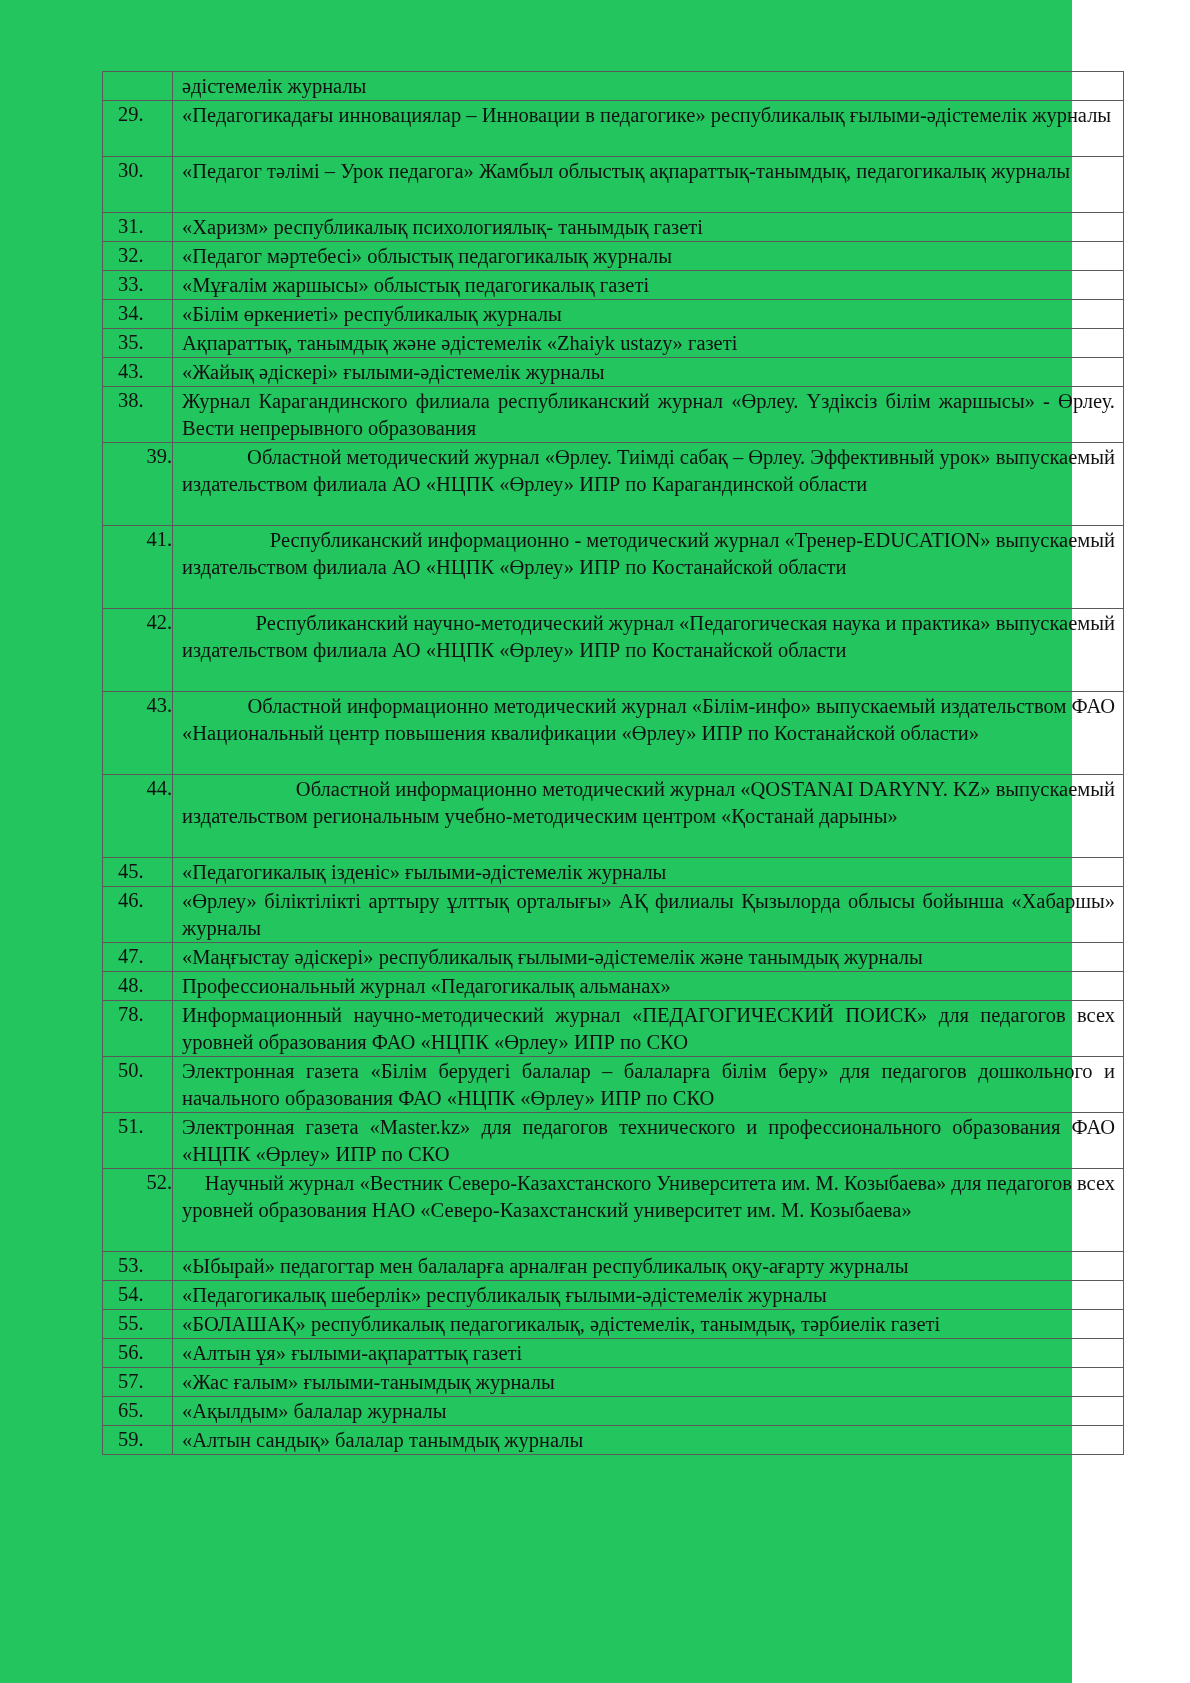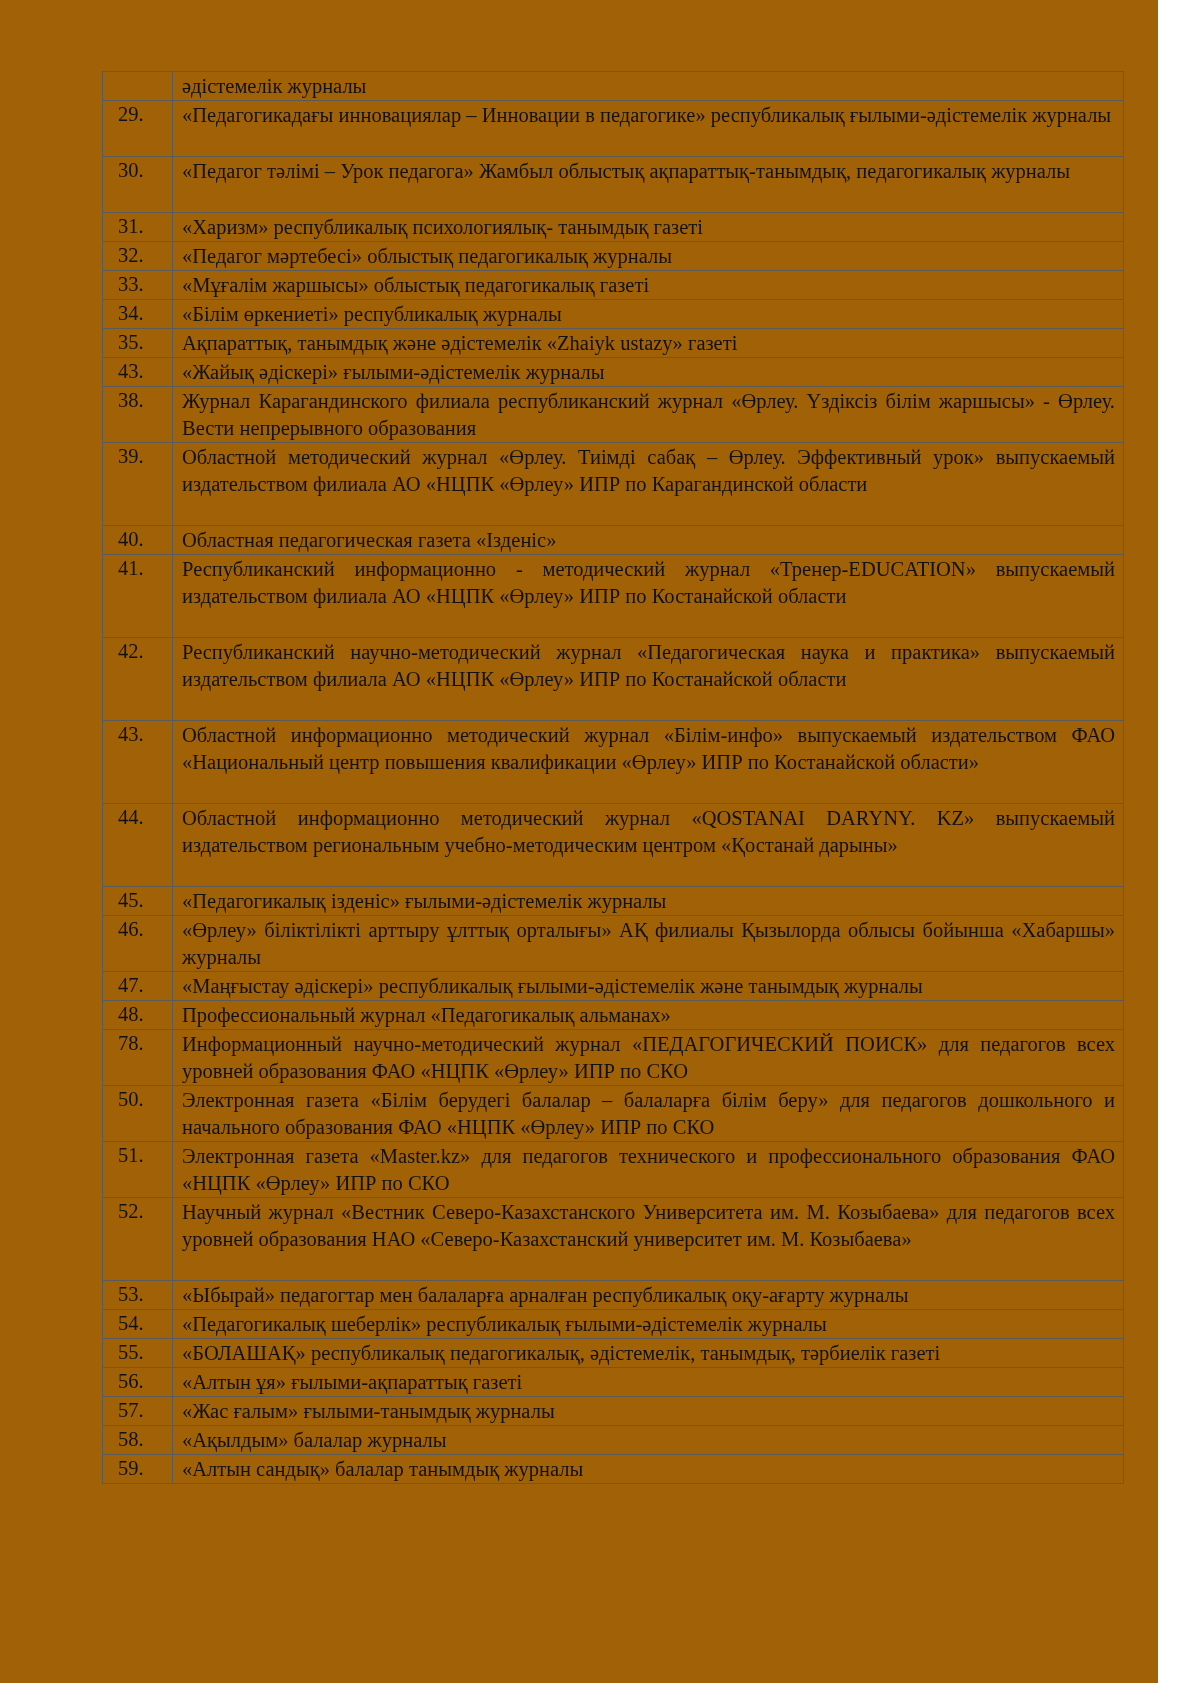--- a/index.html
+++ b/index.html
@@ -12,23 +12,23 @@
     height: 1683px;
     position: relative;
     overflow: hidden;
     font-family: "Liberation Serif", "DejaVu Serif", serif;
     color: #111111;
   }
   .page {
     position: absolute;
     left: 0;
     top: 0;
-    width: 1158px;
+    width: 1072px;
     height: 1683px;
-    background: #a16207;
+    background: #22c55e;
   }
   table.journals {
     position: absolute;
     left: 102px;
     top: 71px;
     width: 1022px;
     border-collapse: collapse;
     table-layout: fixed;
   }
   table.journals td {
@@ -44,21 +44,21 @@
     box-sizing: border-box;
     text-align: left;
     white-space: nowrap;
   }
   table.journals td.title {
     text-align: justify;
     text-align-last: left;
   }
   table.journals tr.r1 td { height: 28px; }
   table.journals tr.r2 td { height: 55px; margin-top: 18px; }
-  table.journals tr.r3 td { height: 82px; }
+  table.journals tr.r3 td { height: 82px; text-align: right; }
   table.journals td .cell-text {
     display: block;
     padding-top: 1px;
   }
 </style>
 </head>
 <body>
 
 <div class="page">
   <table class="journals">
@@ -123,26 +123,20 @@
           <td class="title">
             <span class="cell-text">Журнал Карагандинского филиала республиканский журнал «Өрлеу. Үздіксіз білім жаршысы» - Өрлеу. Вести непрерывного образования</span>
           </td>
         </tr>
       <tr class="r3">
           <td class="num">39.</td>
           <td class="title">
             <span class="cell-text">Областной методический журнал «Өрлеу. Тиімді сабақ – Өрлеу. Эффективный урок» выпускаемый издательством филиала АО «НЦПК «Өрлеу» ИПР по Карагандинской области</span>
           </td>
         </tr>
-      <tr class="r1">
-          <td class="num">40.</td>
-          <td class="title">
-            <span class="cell-text">Областная педагогическая газета «Ізденіс»</span>
-          </td>
-        </tr>
       <tr class="r3">
           <td class="num">41.</td>
           <td class="title">
             <span class="cell-text">Республиканский информационно - методический журнал «Тренер-EDUCATION» выпускаемый издательством филиала АО «НЦПК «Өрлеу» ИПР по Костанайской области</span>
           </td>
         </tr>
       <tr class="r3">
           <td class="num">42.</td>
           <td class="title">
             <span class="cell-text">Республиканский научно-методический журнал «Педагогическая наука и практика» выпускаемый издательством филиала АО «НЦПК «Өрлеу» ИПР по Костанайской области</span>
@@ -232,21 +226,21 @@
             <span class="cell-text">«Алтын ұя» ғылыми-ақпараттық газеті</span>
           </td>
         </tr>
       <tr class="r1">
           <td class="num">57.</td>
           <td class="title">
             <span class="cell-text">«Жас ғалым» ғылыми-танымдық журналы</span>
           </td>
         </tr>
       <tr class="r1">
-          <td class="num">58.</td>
+          <td class="num">65.</td>
           <td class="title">
             <span class="cell-text">«Ақылдым» балалар журналы</span>
           </td>
         </tr>
       <tr class="r1">
           <td class="num">59.</td>
           <td class="title">
             <span class="cell-text">«Алтын сандық» балалар танымдық журналы</span>
           </td>
         </tr>

